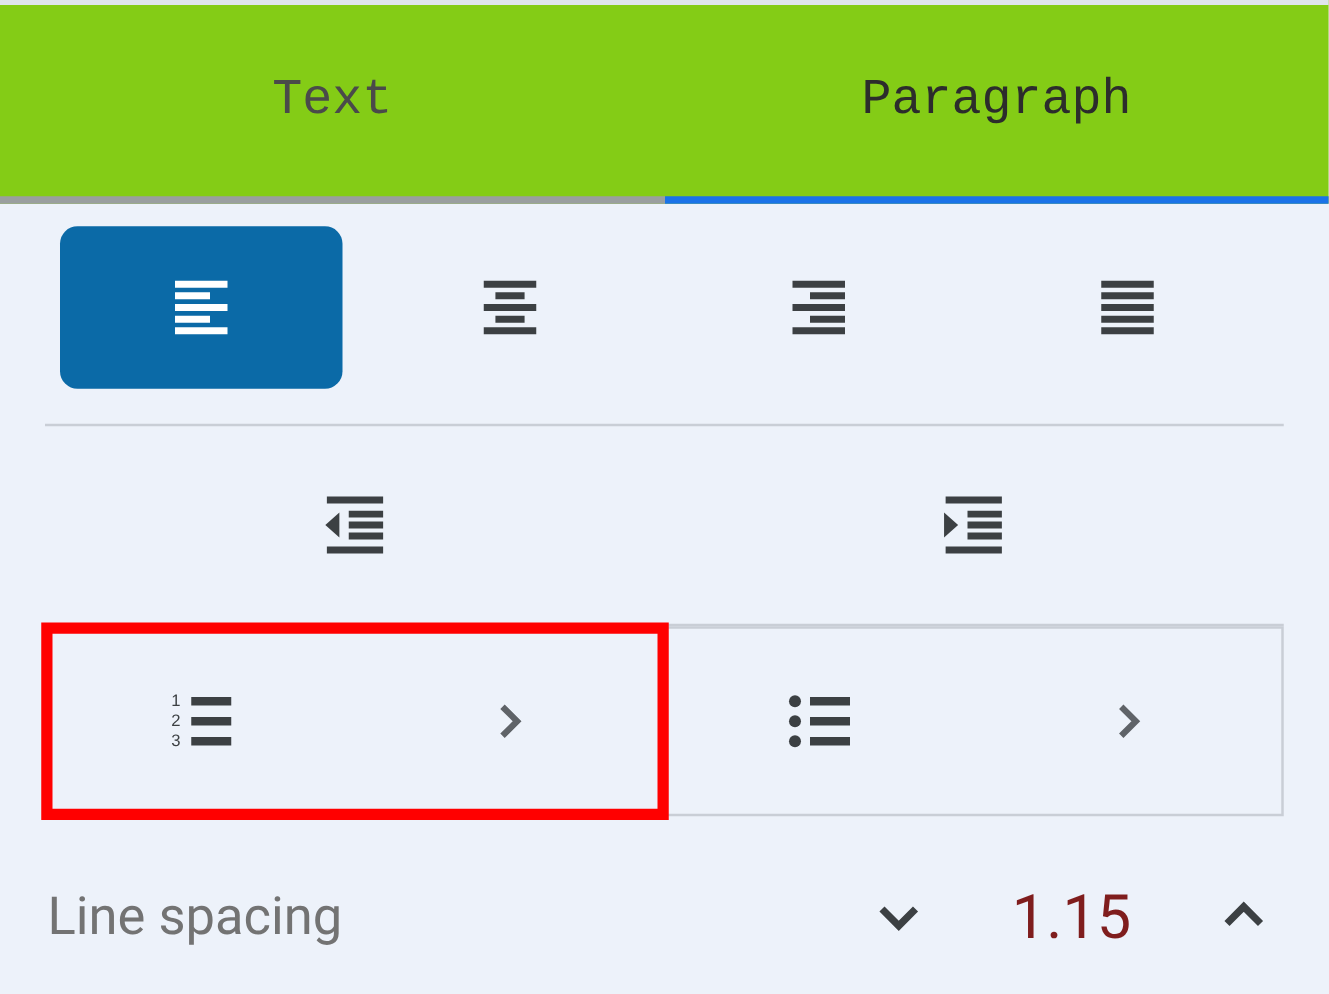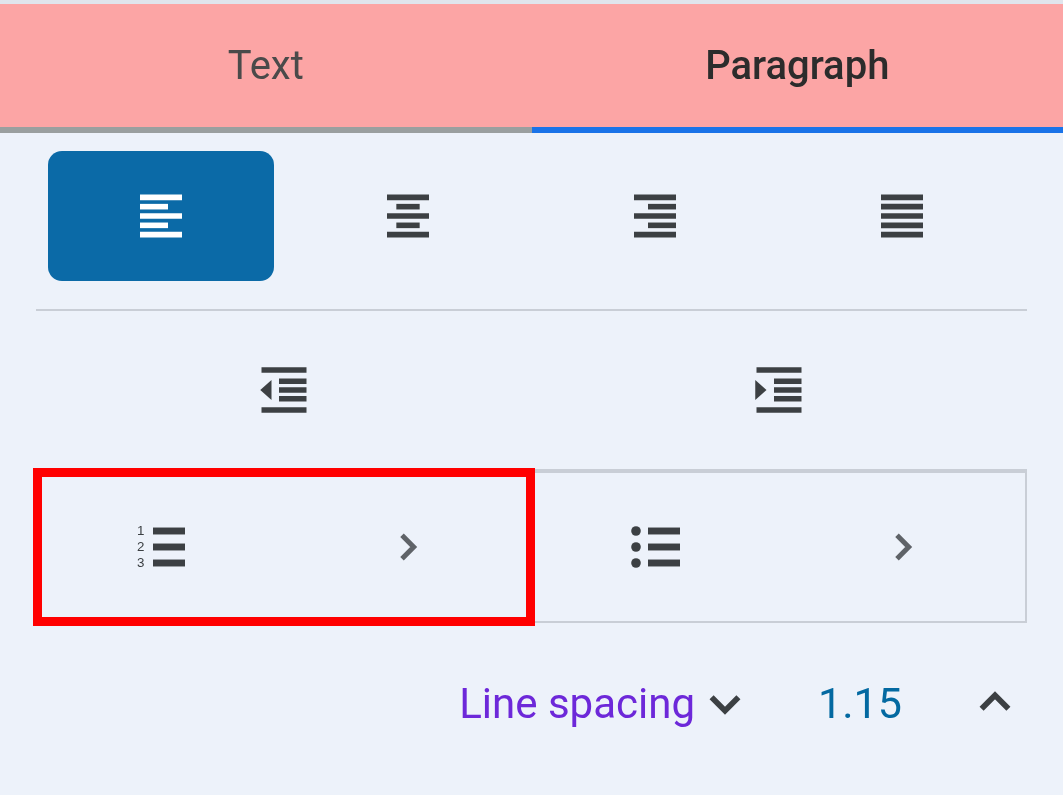--- a/index.html
+++ b/index.html
@@ -1,36 +1,36 @@
 <!DOCTYPE html>
 <html><head>
 <meta charset="utf-8">
 <style>
   * { box-sizing: border-box; margin: 0; padding: 0; }
   html, body { width: 1063px; height: 795px; font-family: Roboto, Arial, sans-serif; background: #edf2fa; overflow: hidden; }
-  .tabs { display: flex; height: 133px; background: #fca5a5; border-top: 4px solid #e0e5ed; }
+  .tabs { display: flex; height: 163px; background: #84cc16; border-top: 4px solid #e0e5ed; font-family: Liberation Mono, monospace; }
   .tab { flex: 1; display: flex; align-items: center; justify-content: center; font-size: 40px; color: #4a4a4a; cursor: pointer; border-bottom: 6px solid #9a9f9f; }
   .tab.active { border-bottom: 6px solid #1a73e8; color: #2c2c2c; font-weight: 500; text-align: right; }
   .section { padding: 18px 36px 0 36px; }
   .align-row { display: flex; justify-content: space-between; align-items: center; padding: 0 12px 28px 12px; border-bottom: 2px solid #c9ced6; }
   .align-btn { width: 226px; height: 130px; display: flex; align-items: center; justify-content: center; border-radius: 14px; cursor: pointer; }
   .align-btn.active { background: #0b6aa7; }
   .align-btn svg .line { stroke: #3c4043; }
   .align-btn.active svg .line { stroke: #ffffff; }
   .indent-row { display: flex; justify-content: space-around; align-items: center; height: 160px; border-bottom: 2px solid #c9ced6; }
   .indent-btn { width: 480px; height: 140px; display: flex; align-items: center; justify-content: center; cursor: pointer; }
   .list-row { display: flex; height: 152px; }
   .list-btn { flex: 1; display: flex; align-items: center; justify-content: space-around; cursor: pointer; position: relative; border: 2px solid #c9ced6; }
   .list-btn .iconwrap { display:flex; align-items:center; justify-content:center; flex:1; }
   .list-btn .chevwrap { display:flex; align-items:center; justify-content:center; flex:1; }
   .list-btn.highlighted { outline: 9px solid #ff0000; outline-offset: -6px; z-index: 2; }
   .spacing-row { display: flex; align-items: center; height: 160px; padding: 0 2px 0 2px; }
-  .spacing-label { font-size: 42px; color: #6d28d9; flex: 1; text-align: right; }
+  .spacing-label { font-size: 42px; color: #737373; flex: 1; }
   .spinner { display: flex; align-items: center; gap: 60px; }
-  .spinner-val { font-size: 43px; color: #0369a1; min-width: 90px; text-align: center; }
+  .spinner-val { font-size: 49px; color: #7f1d1d; min-width: 90px; text-align: center; }
   .spinner-btn { width: 60px; height: 60px; display: flex; align-items: center; justify-content: center; cursor: pointer; }
   svg { display: block; }
 </style>
 </head>
 <body>
 
 <div class="tabs">
   <div class="tab">Text</div>
   <div class="tab active">Paragraph</div>
 </div>

